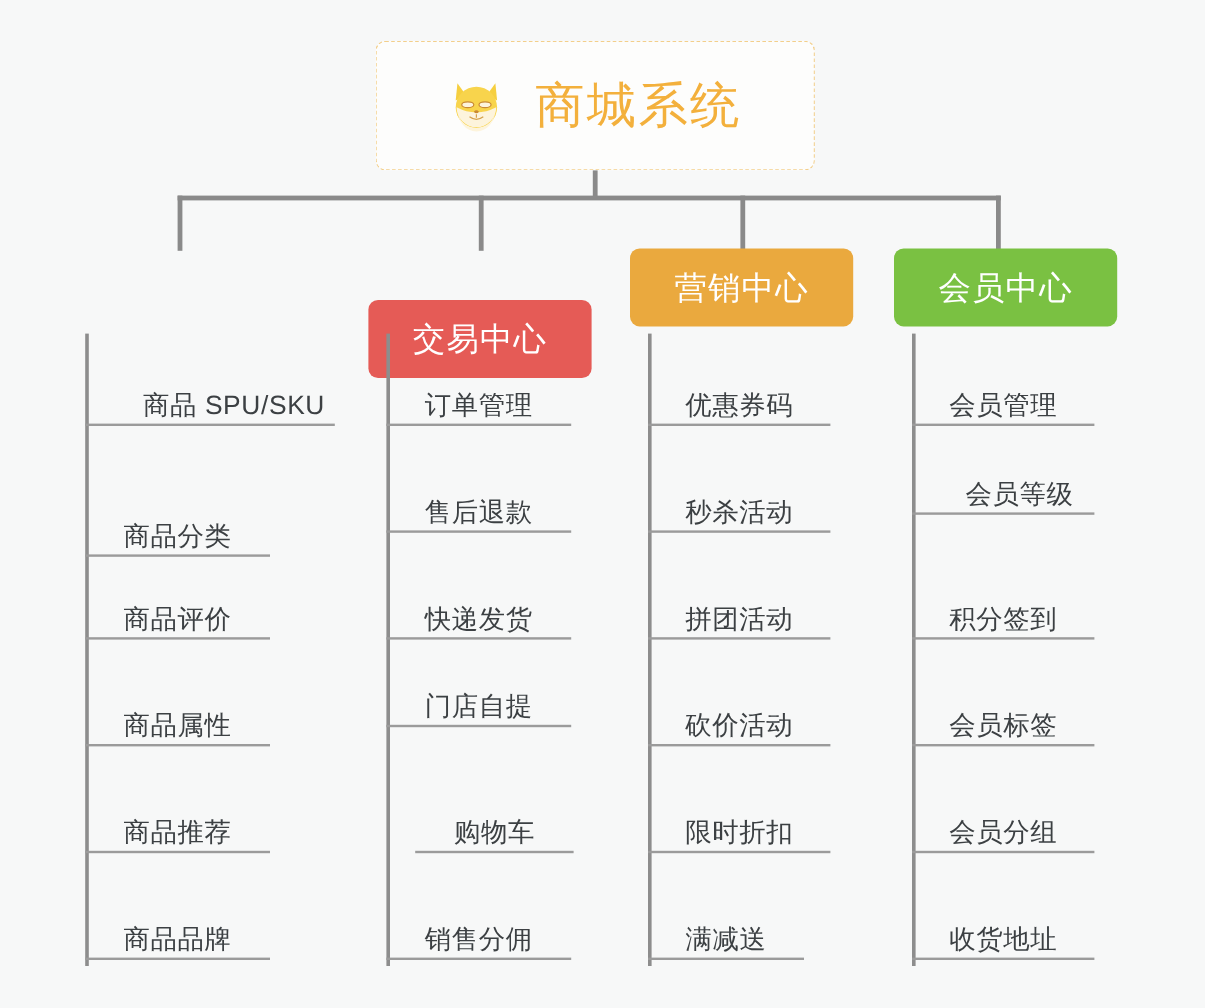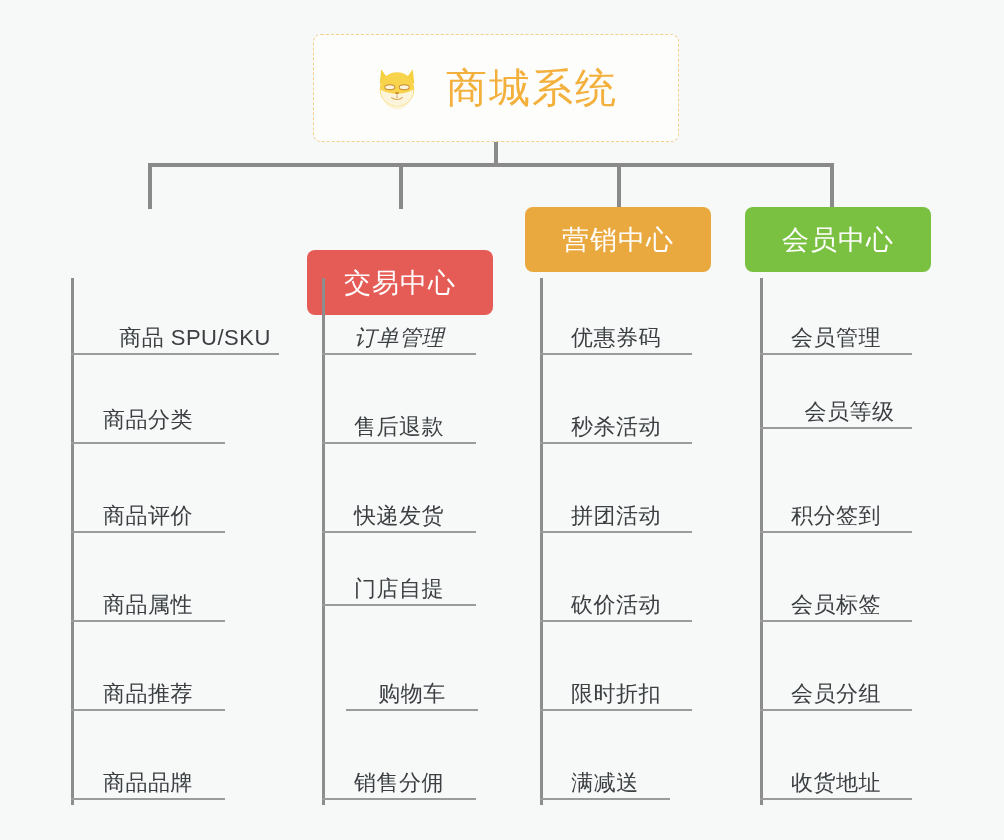--- a/index.html
+++ b/index.html
@@ -144,36 +144,36 @@
 
   <div class="spine" style="left:71px; height:527px;"></div>
   <div class="spine" style="left:322px; height:527px;"></div>
   <div class="spine" style="left:540px; height:527px;"></div>
   <div class="spine" style="left:760px; height:527px;"></div>
 
   <div id="leaves">
       <div class="leaf" style="left: 71px; top: 311px; width: 208px; padding-left: 40px;">
         <span class="leaf-label">商品 SPU/SKU</span>
       </div>
-      <div class="leaf" style="left: 71px; top: 400px; width: 154px; align-items: center;">
+      <div class="leaf" style="left: 71px; top: 420px; width: 154px;">
         <span class="leaf-label">商品分类</span>
       </div>
       <div class="leaf" style="left: 71px; top: 489px; width: 154px;">
         <span class="leaf-label">商品评价</span>
       </div>
       <div class="leaf" style="left: 71px; top: 578px; width: 154px;">
         <span class="leaf-label">商品属性</span>
       </div>
       <div class="leaf" style="left: 71px; top: 667px; width: 154px;">
         <span class="leaf-label">商品推荐</span>
       </div>
       <div class="leaf" style="left: 71px; top: 756px; width: 154px;">
         <span class="leaf-label">商品品牌</span>
       </div>
-      <div class="leaf" style="left: 322px; top: 311px; width: 154px; font-style: italic;">
+      <div class="leaf" style="left: 322px; top: 311px; width: 154px;">
         <span class="leaf-label">订单管理</span>
       </div>
       <div class="leaf" style="left: 322px; top: 400px; width: 154px;">
         <span class="leaf-label">售后退款</span>
       </div>
       <div class="leaf" style="left: 322px; top: 489px; width: 154px;">
         <span class="leaf-label">快递发货</span>
       </div>
       <div class="leaf" style="left: 322px; top: 562px; width: 154px; text-align: right;">
         <span class="leaf-label">门店自提</span>

